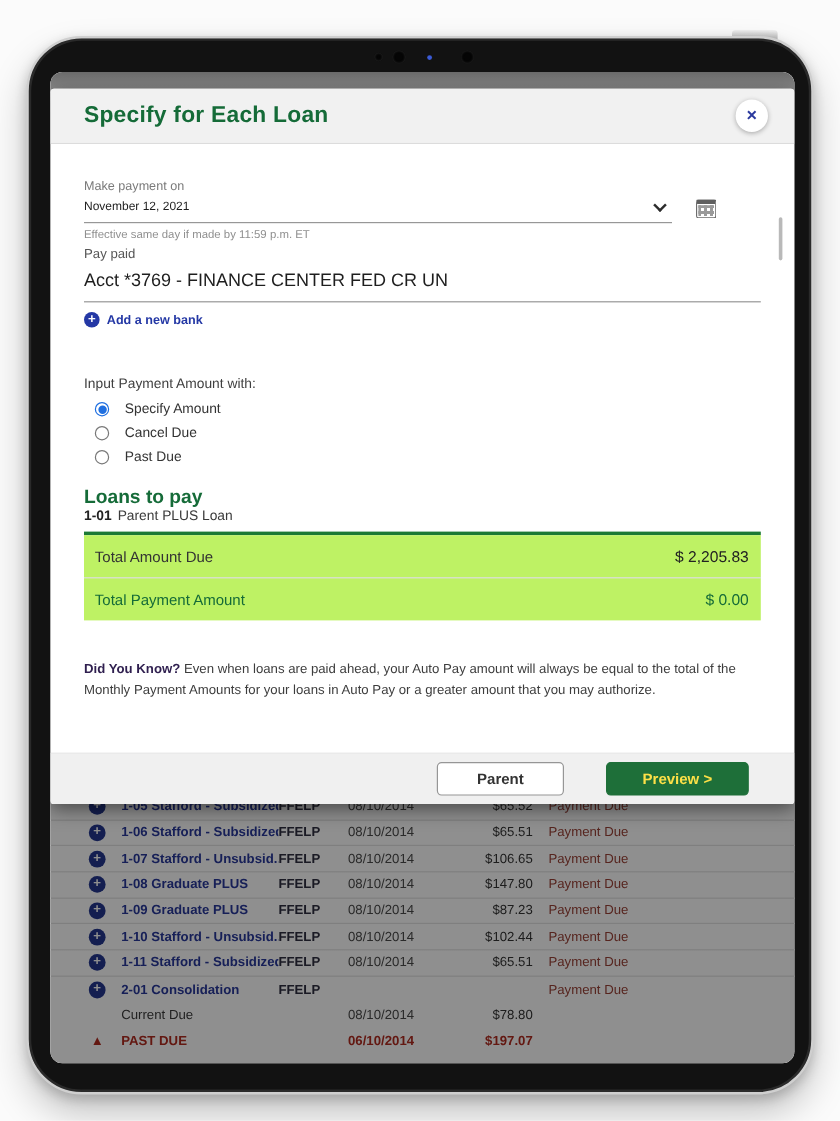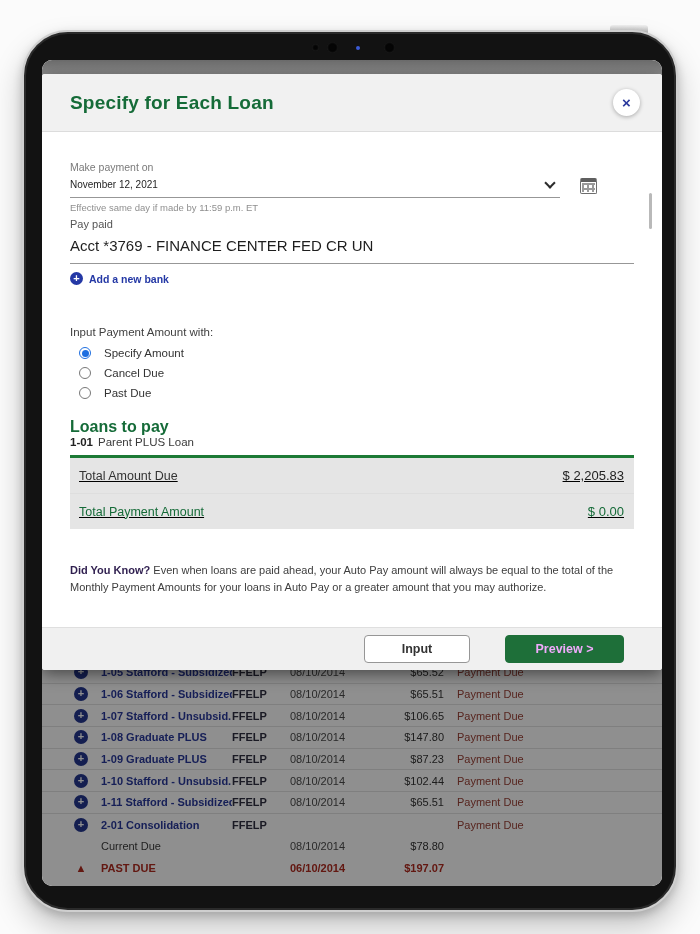--- a/index.html
+++ b/index.html
@@ -40,21 +40,21 @@
   .t-amt { text-align:right; color:#333; }
   .t-row.type-alert .t-date, .t-row.type-alert .t-amt { color:#b02a1f; font-weight:bold; }
   .t-status { color:#9a4136; margin-left:13px; }
 
   
   .dim { position:absolute; inset:0; background:linear-gradient(rgba(0,0,0,.58), rgba(0,0,0,.44) 16px, rgba(0,0,0,.44)); }
 
   
   .modal { position:absolute; top:14px; left:0; right:0; height:596px; background:#fff;
     border-radius:3px; box-shadow:0 4px 16px rgba(0,0,0,.5); }
-  .m-header { height:58px; background:#f1f1f1; border-bottom:1px solid #dcdcdc; border-radius:3px 3px 0 0;
+  .m-header { height:46px; background:#f1f1f1; border-bottom:1px solid #dcdcdc; border-radius:3px 3px 0 0;
     display:flex; align-items:center; justify-content:space-between; padding:0 22px 0 28px; }
   .m-title { font-size:19px; font-weight:bold; color:#156b38; letter-spacing:.2px; }
   .m-close { width:27px; height:27px; border-radius:50%; background:#fff; border:0;
     box-shadow:0 1px 4px rgba(0,0,0,.3); color:#2b3a9e; font-size:15px; font-weight:bold;
     display:flex; align-items:center; justify-content:center; cursor:pointer; }
   .m-body { padding:0 28px; position:relative; }
   .m-scrollthumb { position:absolute; right:10px; top:32px; width:3px; height:36px; background:#b9b9b9; border-radius:2px; }
 
   .f-label { font-size:10.5px; color:#7a7a7a; }
   .lbl1 { margin-top:29px; }
@@ -83,37 +83,37 @@
   .radio-row { display:flex; align-items:center; gap:13px; height:20px; cursor:pointer; }
   .radio { width:12px; height:12px; border-radius:50%; border:1.5px solid #787878; background:#fff; position:relative; }
   .radio.sel { border-color:#1f6fe0; }
   .radio.sel::after { content:""; position:absolute; inset:1.5px; border-radius:50%; background:#1f6fe0; }
   .radio-label { font-size:11.5px; color:#333; }
 
   .loans-heading { margin-top:15px; font-size:16px; color:#156b38; font-weight:bold; }
   .loan-line { font-size:11.5px; color:#3a3a3a; }
   .loan-id { font-weight:bold; color:#222; margin-right:5px; }
   .green-divider { margin-top:7px; height:3px; background:#1c7a35; }
-  .totals { background:#e5e5e5;text-decoration:underline; }
+  .totals { background:#bef264; }
   .tot-row { display:flex; justify-content:space-between; align-items:center; padding:10px 10px 10px 9px; }
   .tot-row + .tot-row { border-top:1px solid #dedede; }
   .tot-label { font-size:12.5px; color:#333; }
   .tot-value { font-size:13px; color:#222; }
   .tot-row.green .tot-label, .tot-row.green .tot-value { color:#156b38; }
 
   .dyk { margin-top:33px; font-size:11px; line-height:1.55; color:#3d3d3d; }
   .dyk b { color:#2f1f4f; }
 
   .m-footer { position:absolute; bottom:0; left:0; right:0; height:43px; background:#f0f0f0;
     border-top:1px solid #dfdfdf; display:flex; align-items:center; justify-content:flex-end;
     gap:35px; padding-right:38px; border-radius:0 0 3px 3px; }
   .btn { height:28px; border-radius:4px; font-size:12.5px; font-weight:bold;
     font-family:"Liberation Sans", sans-serif; cursor:pointer; }
   .btn-cancel { width:106px; background:#fff; border:1px solid #969696; color:#333; }
-  .btn-preview { width:119px; background:#1e6f39; border:1px solid #1e6f39; color:#f0abfc; }
+  .btn-preview { width:119px; background:#1e6f39; border:1px solid #1e6f39; color:#fde047; }
 </style>
 </head>
 <body>
 
 <div class="power-btn"></div>
 
 <div class="tablet">
   <div class="camera">
     <span class="cam-dot d1"></span>
     <span class="cam-dot d2"></span>
@@ -270,19 +270,19 @@
           <div class="tot-row green">
             <span class="tot-label">Total Payment Amount</span>
             <span class="tot-value">$ 0.00</span>
           </div>
         </div>
 
         <p class="dyk"><b>Did You Know?</b><span> Even when loans are paid ahead, your Auto Pay amount will always be equal to the total of the Monthly Payment Amounts for your loans in Auto Pay or a greater amount that you may authorize.</span></p>
       </div>
 
       <div class="m-footer">
-        <button class="btn btn-cancel">Input</button>
+        <button class="btn btn-cancel">Parent</button>
         <button class="btn btn-preview">Preview &gt;</button>
       </div>
     </div>
 
   </div>
 </div>
 
 </body></html>

